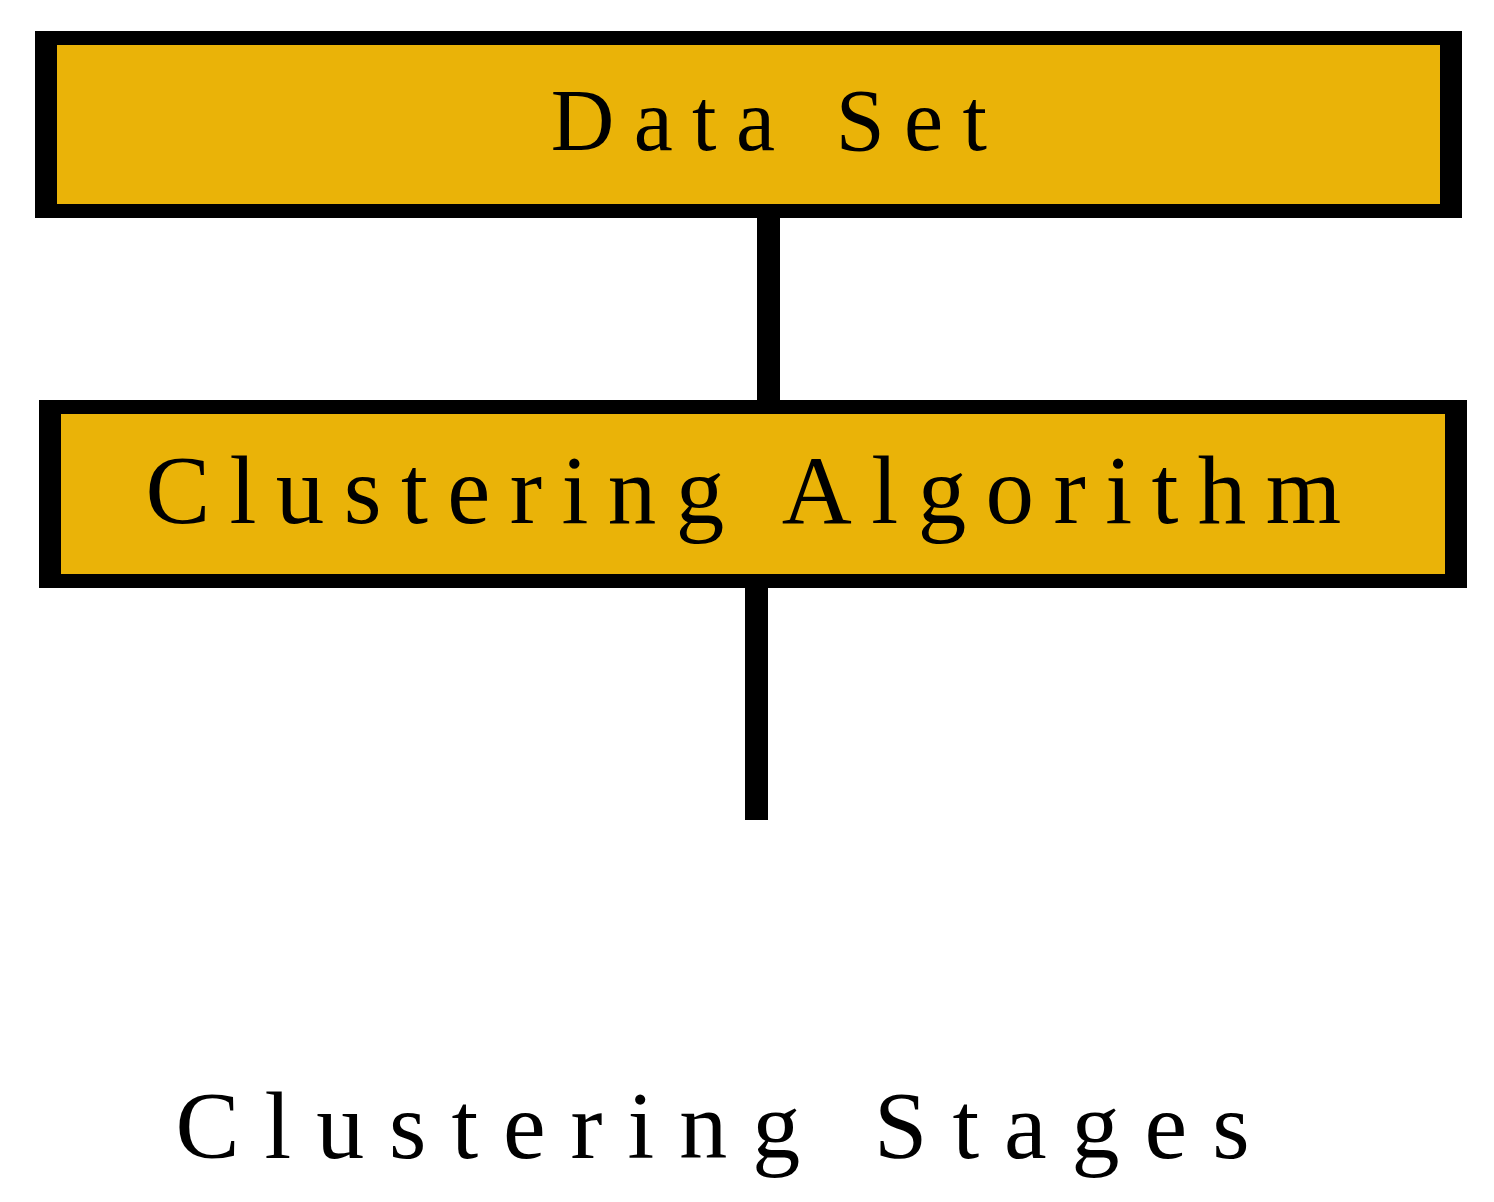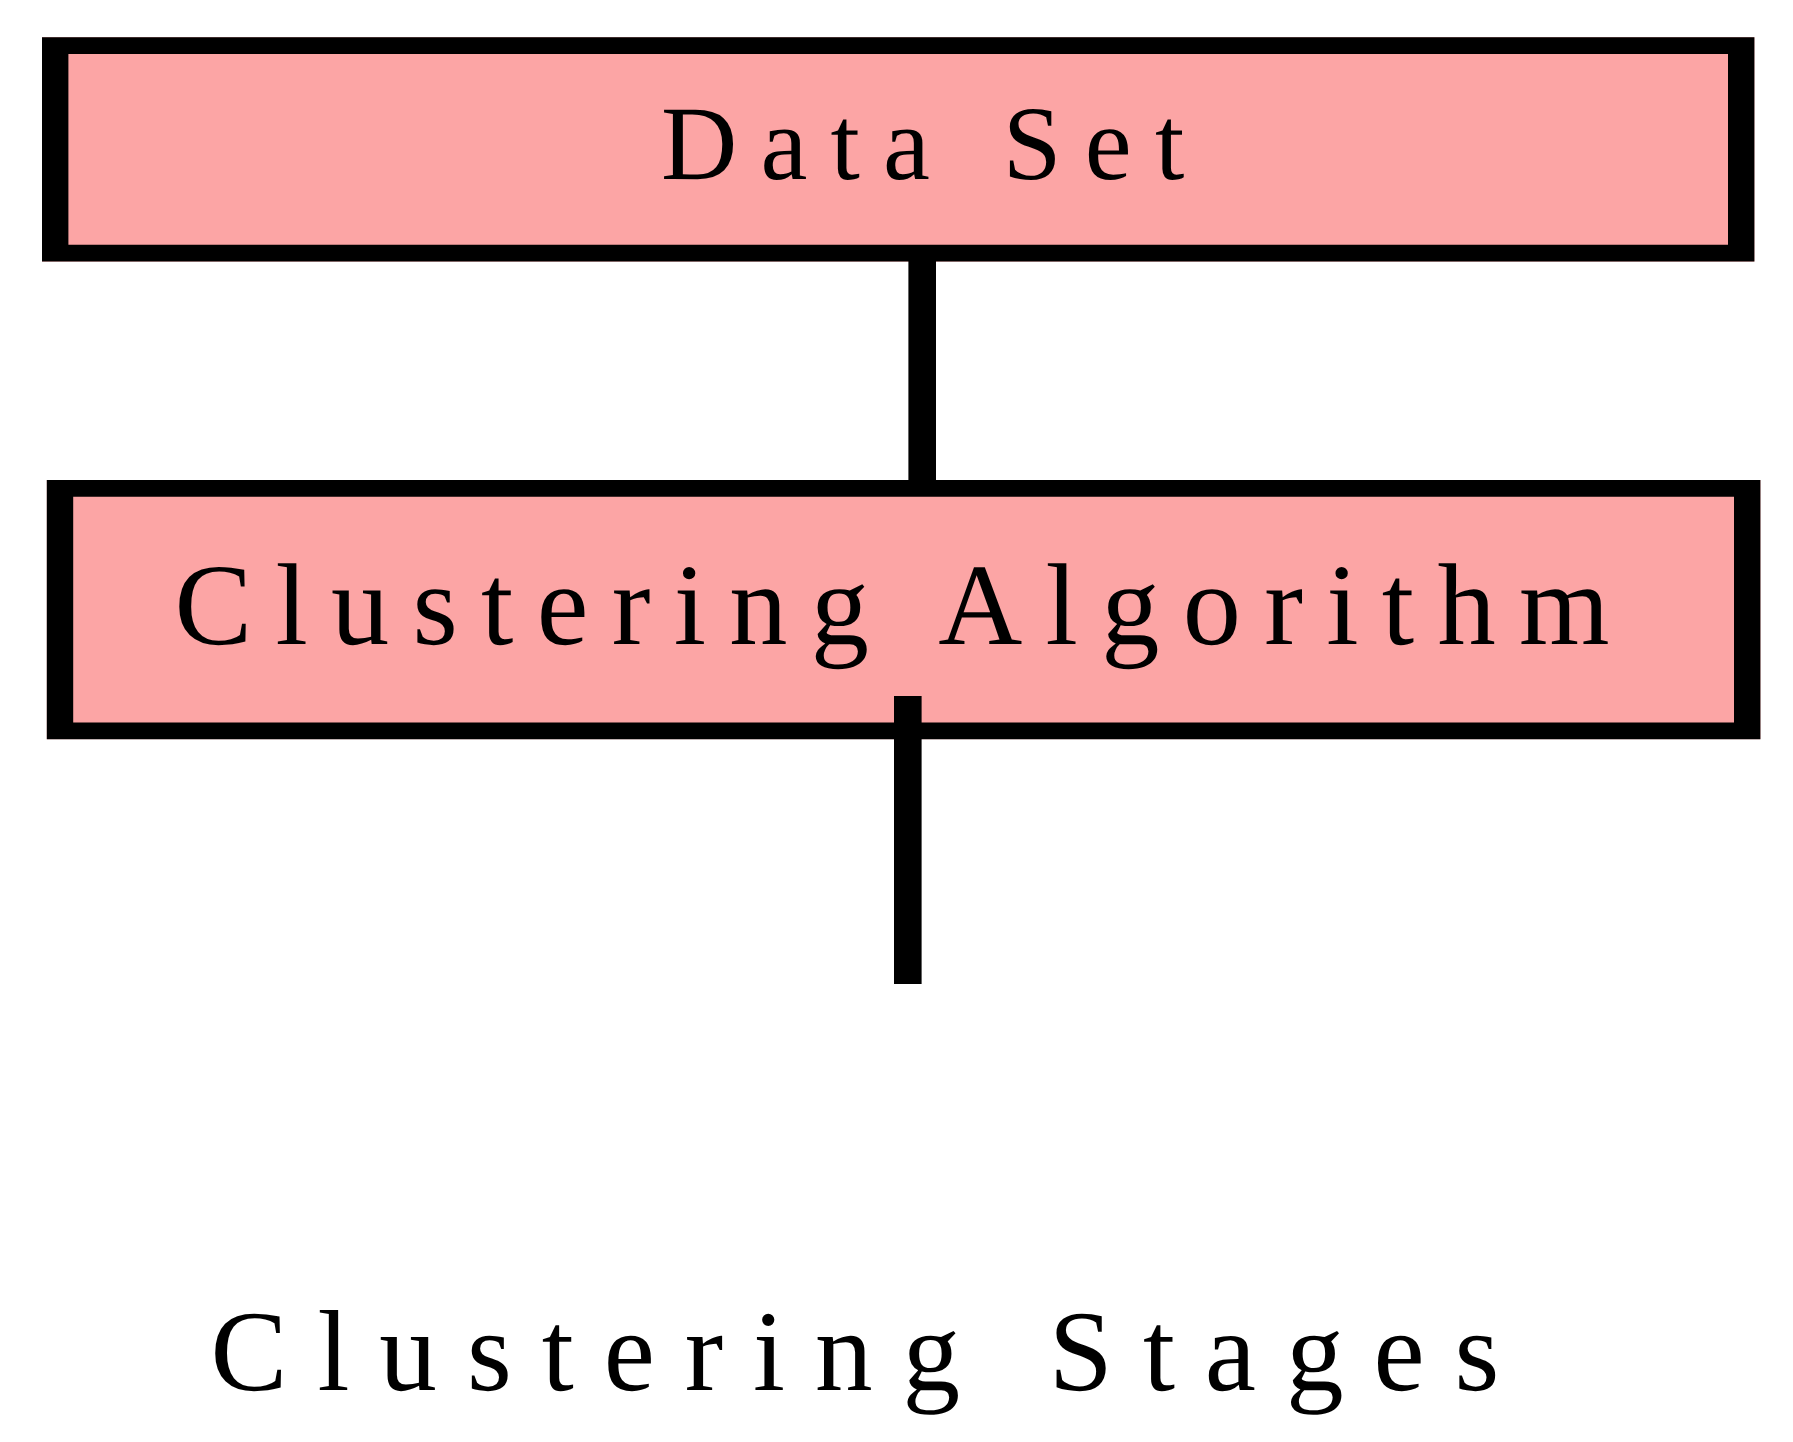--- a/index.html
+++ b/index.html
@@ -15,42 +15,42 @@
     font-family: "Liberation Serif", serif;
     color: #000000;
     overflow: hidden;
   }
   .node {
     position: absolute;
     box-sizing: border-box;
     border-style: solid;
     border-color: #000000;
     border-width: 14px 22px;
-    background: #fca5a5;
+    background: #eab308;
     display: flex;
     align-items: center;
     justify-content: center;
     white-space: nowrap;
   }
   .node-1 {
     left: 35px;
     top: 31px;
     width: 1427px;
     height: 187px;
   }
   .node-1 .label {
     font-size: 88px;
     letter-spacing: 0.22em;
     padding-left: 60px; 
   }
   .node-2 {
     left: 39px;
     top: 400px;
     width: 1428px;
-    height: 216px;
+    height: 188px;
   }
   .node-2 .label {
     font-size: 97px;
     letter-spacing: 0.2em;
   }
   .node-3 {
     left: 33px;
     top: 812px;
     width: 1429px;
     height: 186px;

